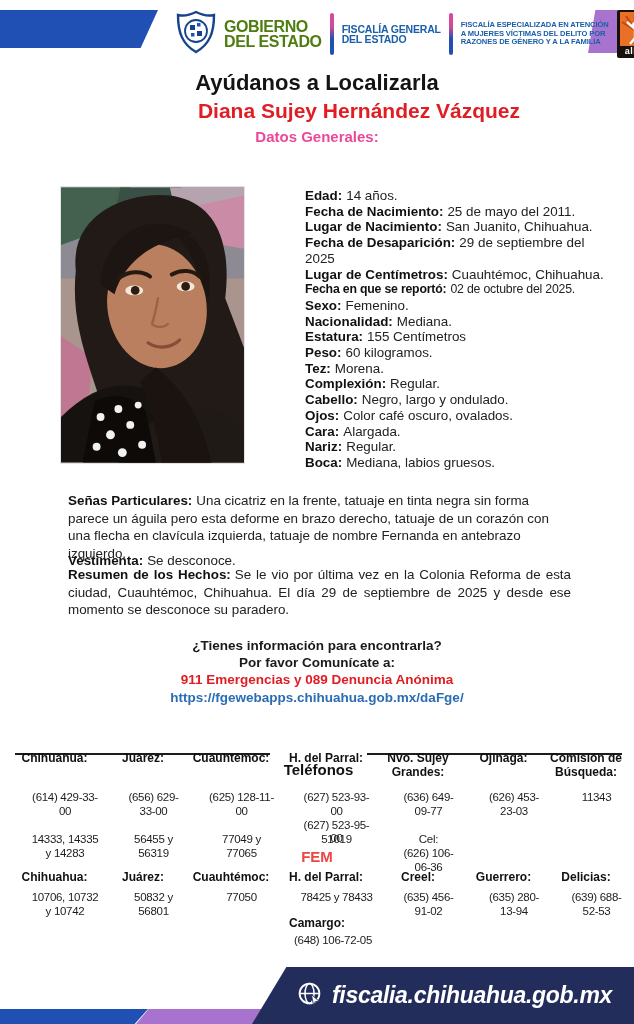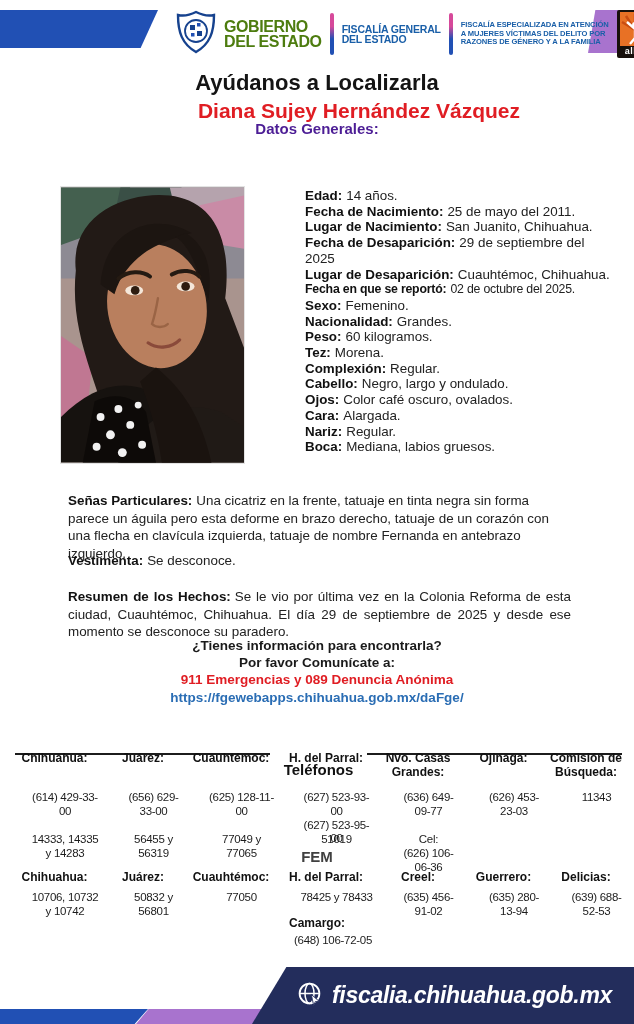--- a/index.html
+++ b/index.html
@@ -20,51 +20,51 @@
   .fg-text{color:#1a5fa8;font-weight:bold;font-size:10.5px;line-height:10.5px;letter-spacing:-0.2px;white-space:nowrap;}
   .fe-text{color:#1a5fa8;font-weight:bold;font-size:7.6px;line-height:8.6px;letter-spacing:-0.1px;white-space:nowrap;}
   .alba{width:36px;height:48px;background:#17100b;border-radius:2px;flex:0 0 auto;
     display:flex;flex-direction:column;align-items:center;padding:2px;box-sizing:border-box;}
   .alba-label{color:#fff;font-size:9px;font-weight:bold;line-height:10px;letter-spacing:.5px;}
   
   .title-help{position:absolute;top:70px;left:0;width:100%;text-align:center;
     font-size:22px;font-weight:bold;color:#141414;}
   .title-name{position:absolute;top:99px;left:0;width:100%;text-align:center;
     font-size:21px;font-weight:bold;color:#e01d23;margin-left:42px;}
-  .title-datos{position:absolute;top:120px;left:0;width:100%;text-align:center;
-    font-size:15px;font-weight:bold;color:#4c1d95;}
+  .title-datos{position:absolute;top:128px;left:0;width:100%;text-align:center;
+    font-size:15px;font-weight:bold;color:#ec4899;}
   
   .photo{position:absolute;left:60px;top:186px;width:185px;height:278px;border:1px solid #e3e3e3;box-sizing:border-box;}
   
   .details{position:absolute;left:305px;top:188px;width:308px;font-size:13.4px;line-height:15.7px;color:#222;}
   .detail-row b{margin-right:4px;color:#111;}
   .details .detail-row:nth-child(6){font-size:12.3px;letter-spacing:-0.2px;}
   
   .para{position:absolute;left:68px;width:503px;font-size:13.4px;line-height:17.5px;color:#222;}
   .para b{color:#111;margin-right:4px;}
   .senas{top:492px;}
   .vest{top:552px;}
-  .resumen{top:588px;text-align:justify;}
+  .resumen{top:566px;text-align:justify;}
   
   .contact{position:absolute;top:637px;left:0;width:100%;text-align:center;
     font-weight:bold;font-size:13.5px;line-height:17.2px;}
   .contact .red{color:#e01d23;}
   .contact .link{color:#2a6db4;text-decoration:none;display:block;}
   
   .ph-div{position:absolute;top:729px;left:15px;width:607px;display:flex;align-items:center;gap:14px;}
   .ph-div .line{flex:1;height:2px;background:#1c1c1c;}
   .ph-title{font-weight:bold;font-size:15px;color:#111;margin-top:32px;}
   .pgrid{position:absolute;left:8px;width:618px;display:grid;
     grid-template-columns:93px 84px 92px 98px 86px 85px 80px;text-align:center;}
   .pgrid .h{font-weight:bold;font-size:12px;line-height:13.8px;color:#111;}
   .pgrid .c{font-size:11.5px;line-height:13.8px;white-space:pre-line;letter-spacing:-0.3px;color:#1c1c1c;margin-left:21px;}
   .row-hdr1{top:752px;}
   .row-val1{top:791px;}
   .row-val2{top:833px;}
-  .fem-title{position:absolute;top:848px;left:0;width:100%;text-align:center;font-weight:bold;font-size:15px;color:#404040;}
+  .fem-title{position:absolute;top:848px;left:0;width:100%;text-align:center;font-weight:bold;font-size:15px;color:#ef4444;}
   .row-hdr2{top:871px;}
   .row-val3{top:891px;}
   .camargo-label{position:absolute;top:916px;left:0;width:100%;text-align:center;font-weight:bold;font-size:12px;color:#111;}
   .camargo-value{position:absolute;top:934px;left:16px;width:100%;text-align:center;font-size:11.5px;letter-spacing:-0.3px;color:#1c1c1c;}
   
   .strip-blue{position:absolute;left:0;top:1009px;width:148px;height:15px;background:#2150b4;
     clip-path:polygon(0 0,100% 0,91% 100%,0 100%);}
   .strip-purple{position:absolute;left:136px;top:1009px;width:140px;height:15px;background:#a873ce;
     clip-path:polygon(9% 0,100% 0,92% 100%,0 100%);}
   .footer-banner{position:absolute;left:252px;top:967px;width:382px;height:57px;background:#232d5c;
@@ -161,24 +161,25 @@
       <circle cx="78" cy="220" r="3.5" fill="#f2f2f2"></circle>
     <path d="M96 182 C 122 202,142 232,152 278 L 102 278 C 97 242,86 212,80 196 Z" fill="#1a130f"></path>
   </svg>
 </div>
 
 <div class="details">
   <div class="detail-row"><b>Edad:</b><span>14 años.</span></div>
   <div class="detail-row"><b>Fecha de Nacimiento:</b><span>25 de mayo del 2011.</span></div>
   <div class="detail-row"><b>Lugar de Nacimiento:</b><span>San Juanito, Chihuahua.</span></div>
   <div class="detail-row"><b>Fecha de Desaparición:</b><span>29 de septiembre del 2025</span></div>
-  <div class="detail-row"><b>Lugar de Desaparición:</b><span>Cuauhtémoc, Chihuahua.</span></div>
+  <div class="detail-row"><b>Lugar de Centímetros:</b><span>Cuauhtémoc, Chihuahua.</span></div>
   <div class="detail-row"><b>Fecha en que se reportó:</b><span>02 de octubre del 2025.</span></div>
   <div class="detail-row"><b>Sexo:</b><span>Femenino.</span></div>
-  <div class="detail-row"><b>Nacionalidad:</b><span>Grandes.</span></div>
+  <div class="detail-row"><b>Nacionalidad:</b><span>Mediana.</span></div>
+  <div class="detail-row"><b>Estatura:</b><span>155 Centímetros</span></div>
   <div class="detail-row"><b>Peso:</b><span>60 kilogramos.</span></div>
   <div class="detail-row"><b>Tez:</b><span>Morena.</span></div>
   <div class="detail-row"><b>Complexión:</b><span>Regular.</span></div>
   <div class="detail-row"><b>Cabello:</b><span>Negro, largo y ondulado.</span></div>
   <div class="detail-row"><b>Ojos:</b><span>Color café oscuro, ovalados.</span></div>
   <div class="detail-row"><b>Cara:</b><span>Alargada.</span></div>
   <div class="detail-row"><b>Nariz:</b><span>Regular.</span></div>
   <div class="detail-row"><b>Boca:</b><span>Mediana, labios gruesos.</span></div>
 </div>
 
@@ -203,21 +204,21 @@
   <div class="line"></div>
   <div class="ph-title">Teléfonos</div>
   <div class="line"></div>
 </div>
 
 <div class="pgrid row-hdr1">
   <div class="h">Chihuahua:</div>
   <div class="h">Juárez:</div>
   <div class="h">Cuauhtémoc:</div>
   <div class="h">H. del Parral:</div>
-  <div class="h">Nvo. Casas Grandes:</div>
+  <div class="h">Nvo. Sujey Grandes:</div>
   <div class="h">Ojinaga:</div>
   <div class="h">Comisión de Búsqueda:</div>
 </div>
 <div class="pgrid row-val1">
   <div class="c">(614) 429-33-00</div>
   <div class="c">(656) 629-33-00</div>
   <div class="c">(625) 128-11-00</div>
   <div class="c">(627) 523-93-00
 (627) 523-95-00</div>
   <div class="c">(636) 649-09-77</div>

